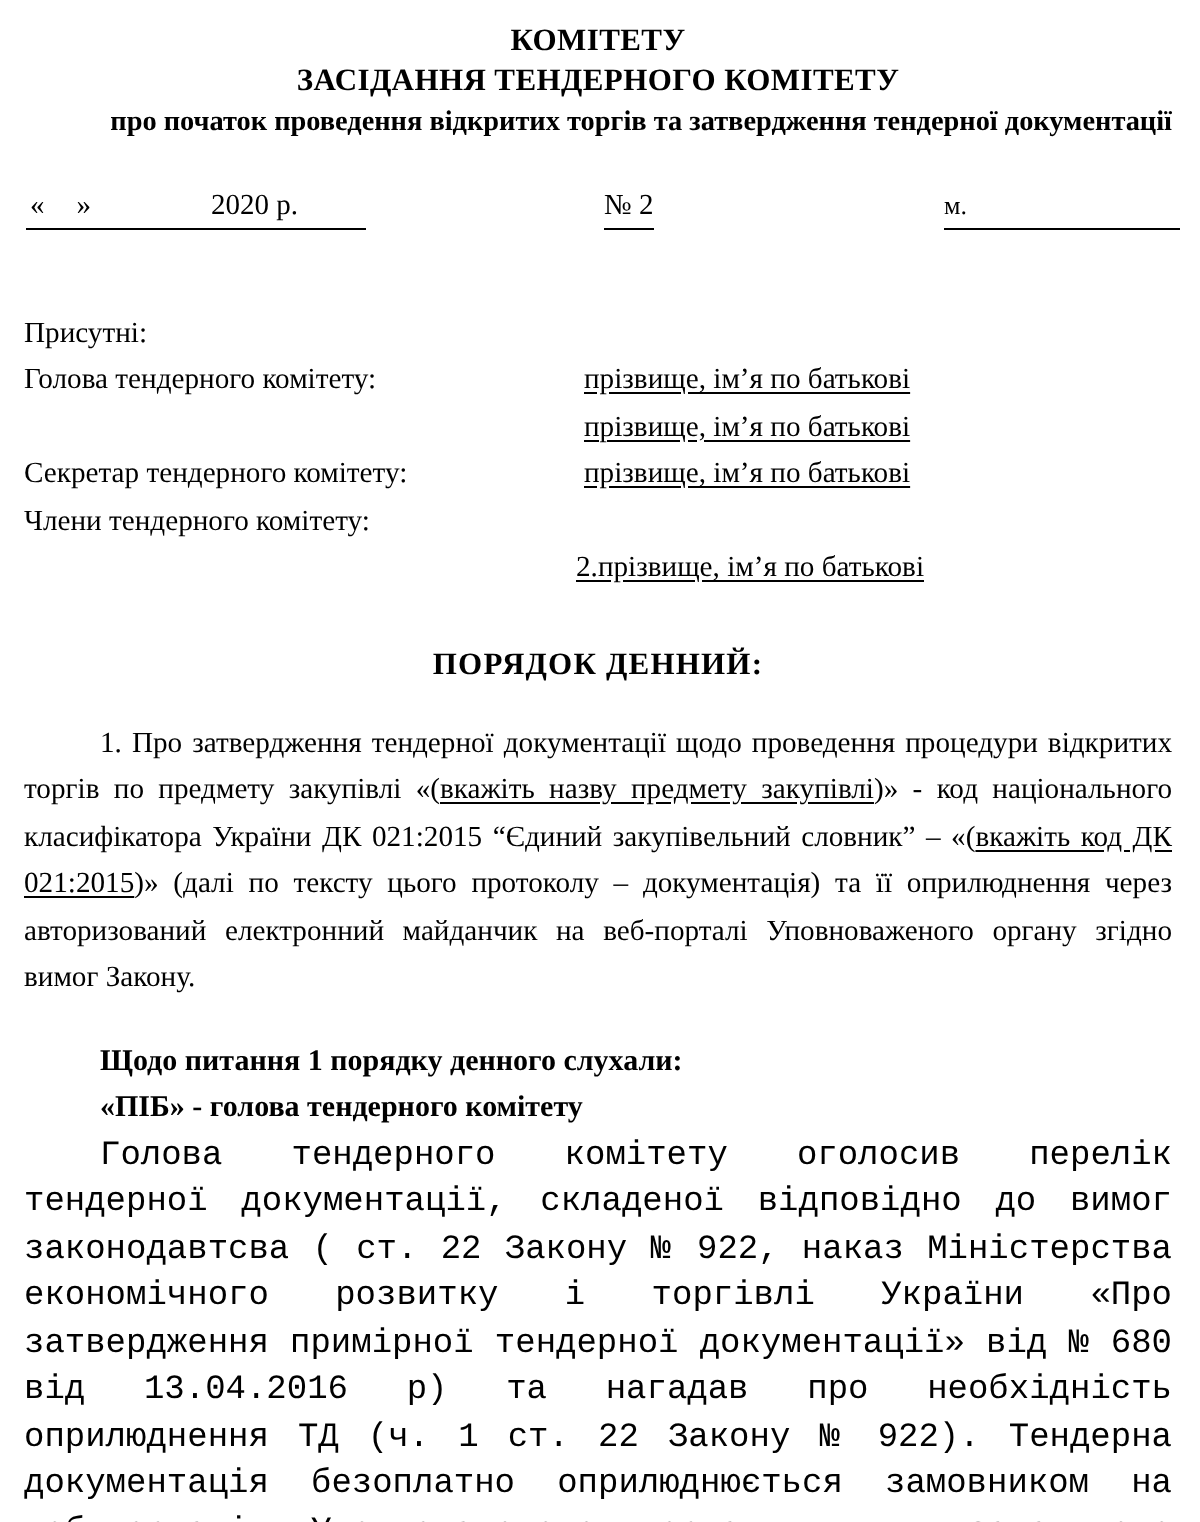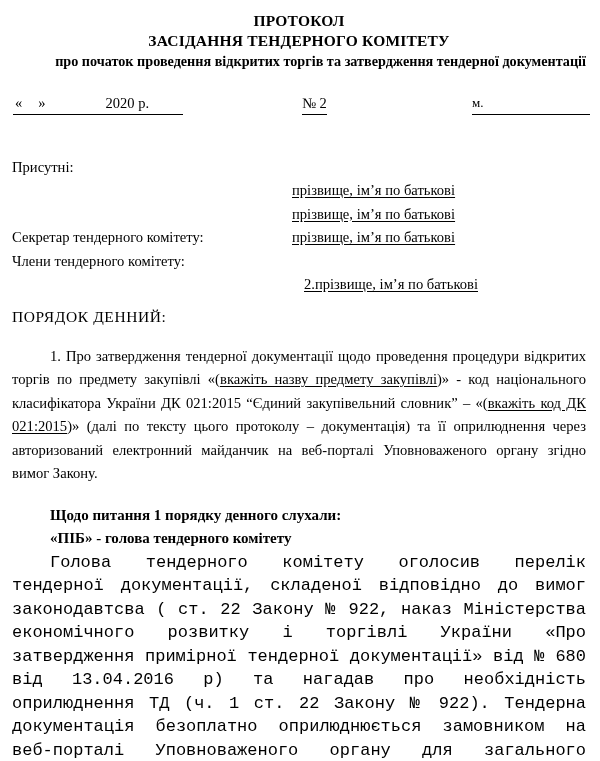--- a/index.html
+++ b/index.html
@@ -105,29 +105,29 @@
     top: 0;
     text-decoration: underline;
     text-underline-offset: 1.5px;
     white-space: nowrap;
   }
   .att-extra {
     position: relative;
     line-height: 23.5px;
     height: 23.5px;
   }
-  .att-extra .att-value { left: 292px; }
+  .att-extra .att-value { left: 276px; }
 
   
   .agenda-heading {
-    text-align: left;
-    font-weight: normal;
+    text-align: center;
+    font-weight: bold;
     font-size: 15.5px;
     letter-spacing: 0.6px;
-    margin-top: 11px;
+    margin-top: 27px;
   }
 
   
   .para {
     text-align: justify;
     text-justify: inter-word;
     font-size: 14.6px;
     line-height: 23.5px;
     margin-top: 19px;
     hyphens: none;
@@ -183,41 +183,42 @@
     white-space: nowrap;
   }
   .speaker-row { line-height: 23px; }
 </style>
 </head>
 <body>
 
 <div class="page">
 
   <div class="title-block">
-    <div class="title-line">ПРОТОКОЛ</div>
+    <div class="title-line">КОМІТЕТУ</div>
     <div class="title-line">ЗАСІДАННЯ ТЕНДЕРНОГО КОМІТЕТУ</div>
     <div class="title-line wide">про початок проведення відкритих торгів та затвердження тендерної документації</div>
   </div>
 
   <div class="meta-row">
     <div class="meta-date">
       <span class="q-open">«</span><span class="q-close">»</span><span class="year">2020 р.</span>
     </div>
     <div class="meta-num">
       <span>№ 2</span>
     </div>
     <div class="meta-city">
       <span>м.</span>
     </div>
   </div>
 
   <div class="attendees">
     <div class="attendees-title">Присутні:</div>
 
     <div class="att-row">
+      <span class="att-label">Голова тендерного комітету:</span>
       <span class="att-value">прізвище, ім’я по батькові</span>
     </div>
 
     <div class="att-row">
       <span class="att-value">прізвище, ім’я по батькові</span>
     </div>
 
     <div class="att-row">
       <span class="att-label">Секретар тендерного комітету:</span>
       <span class="att-value">прізвище, ім’я по батькові</span>

